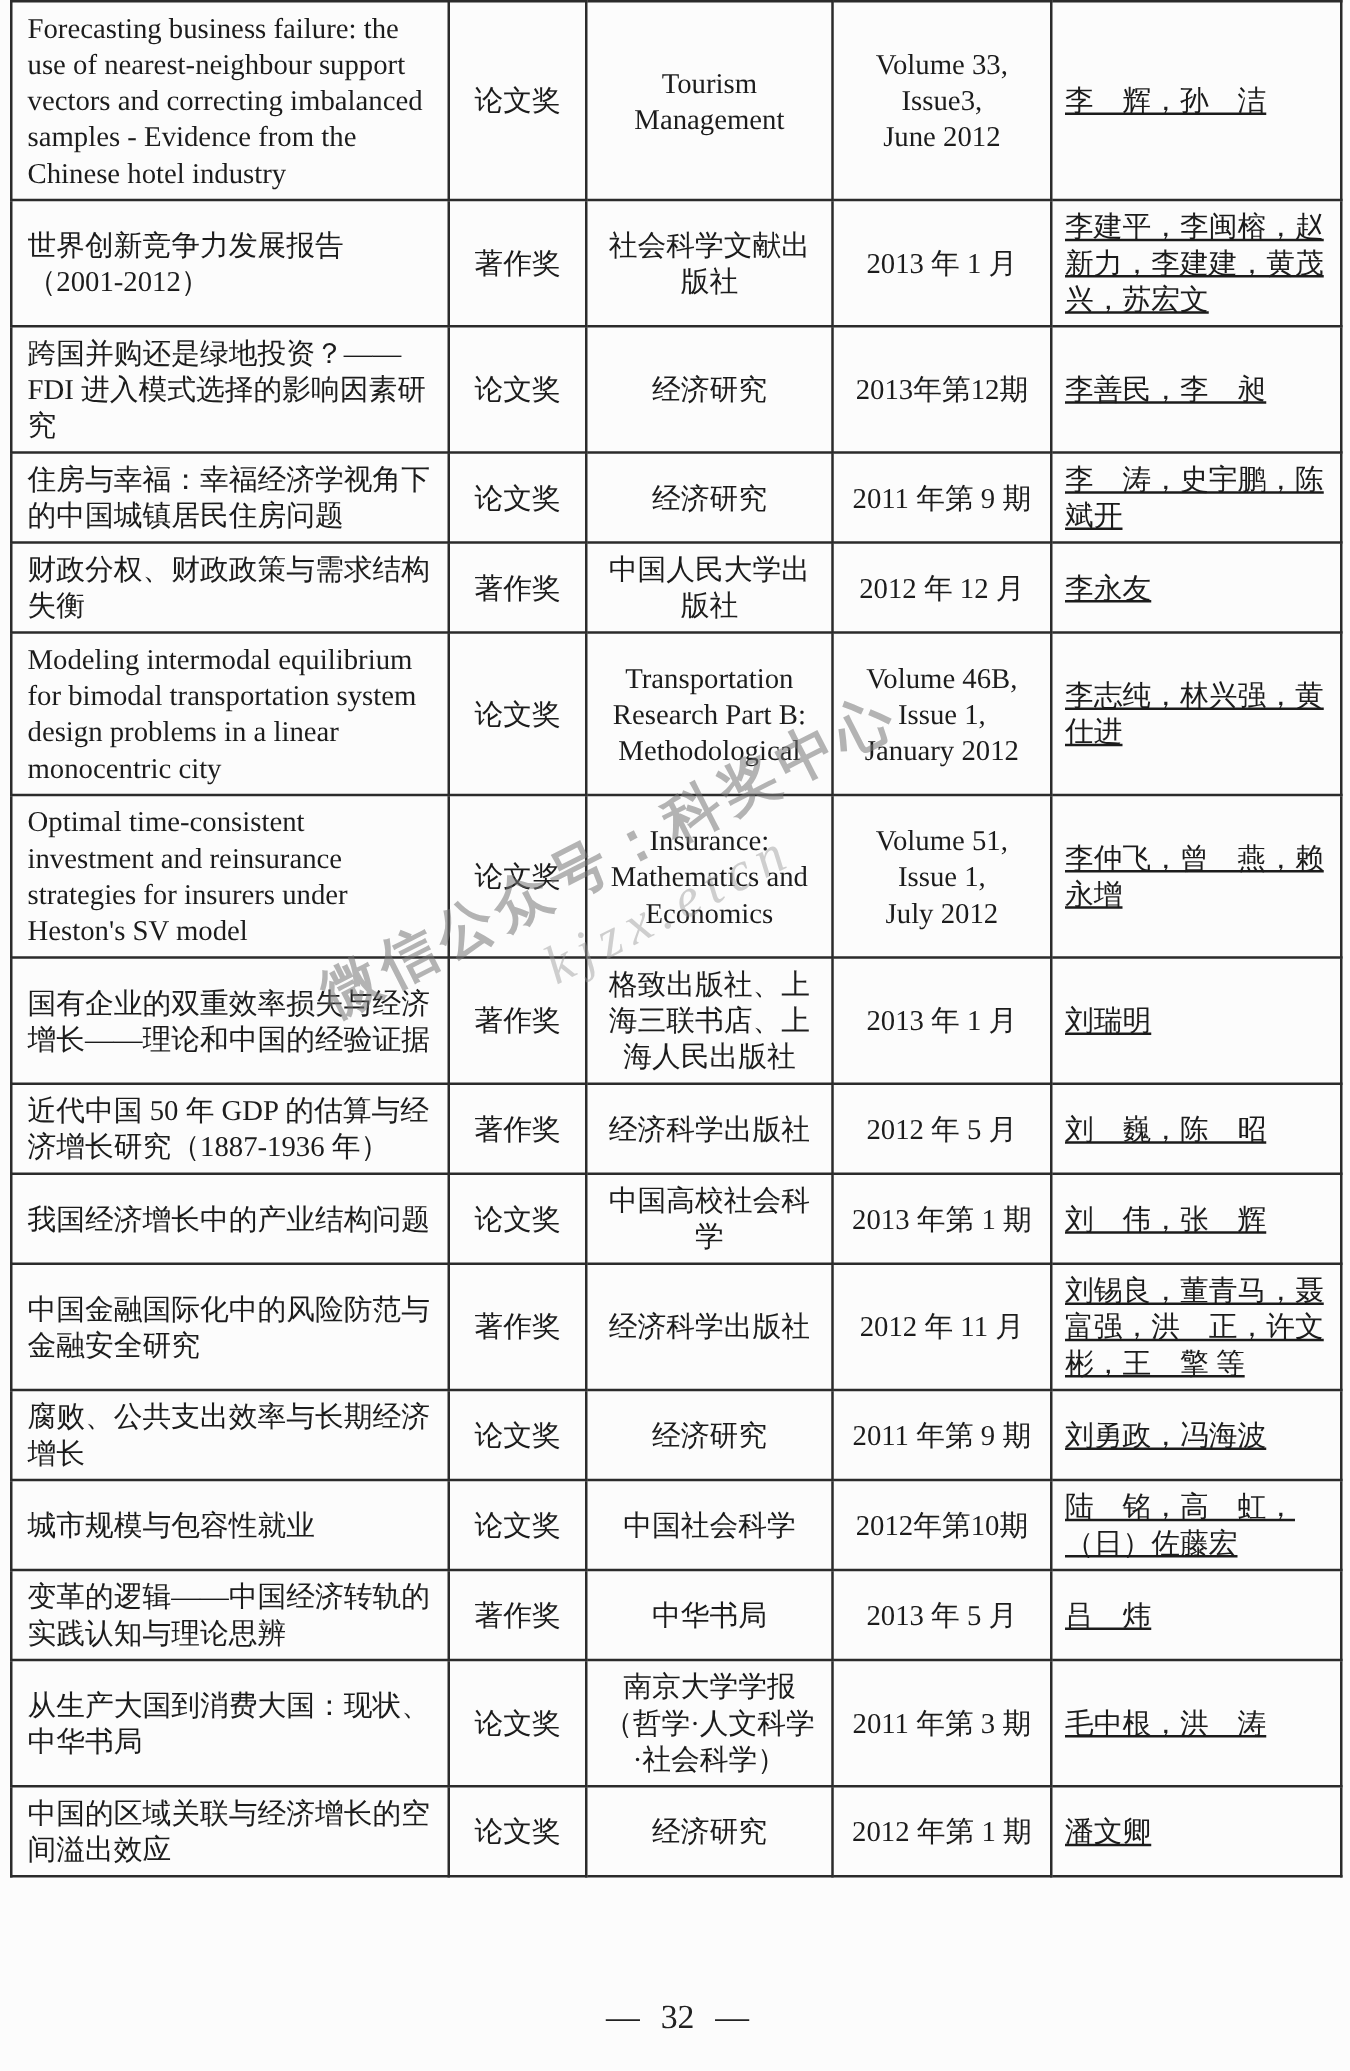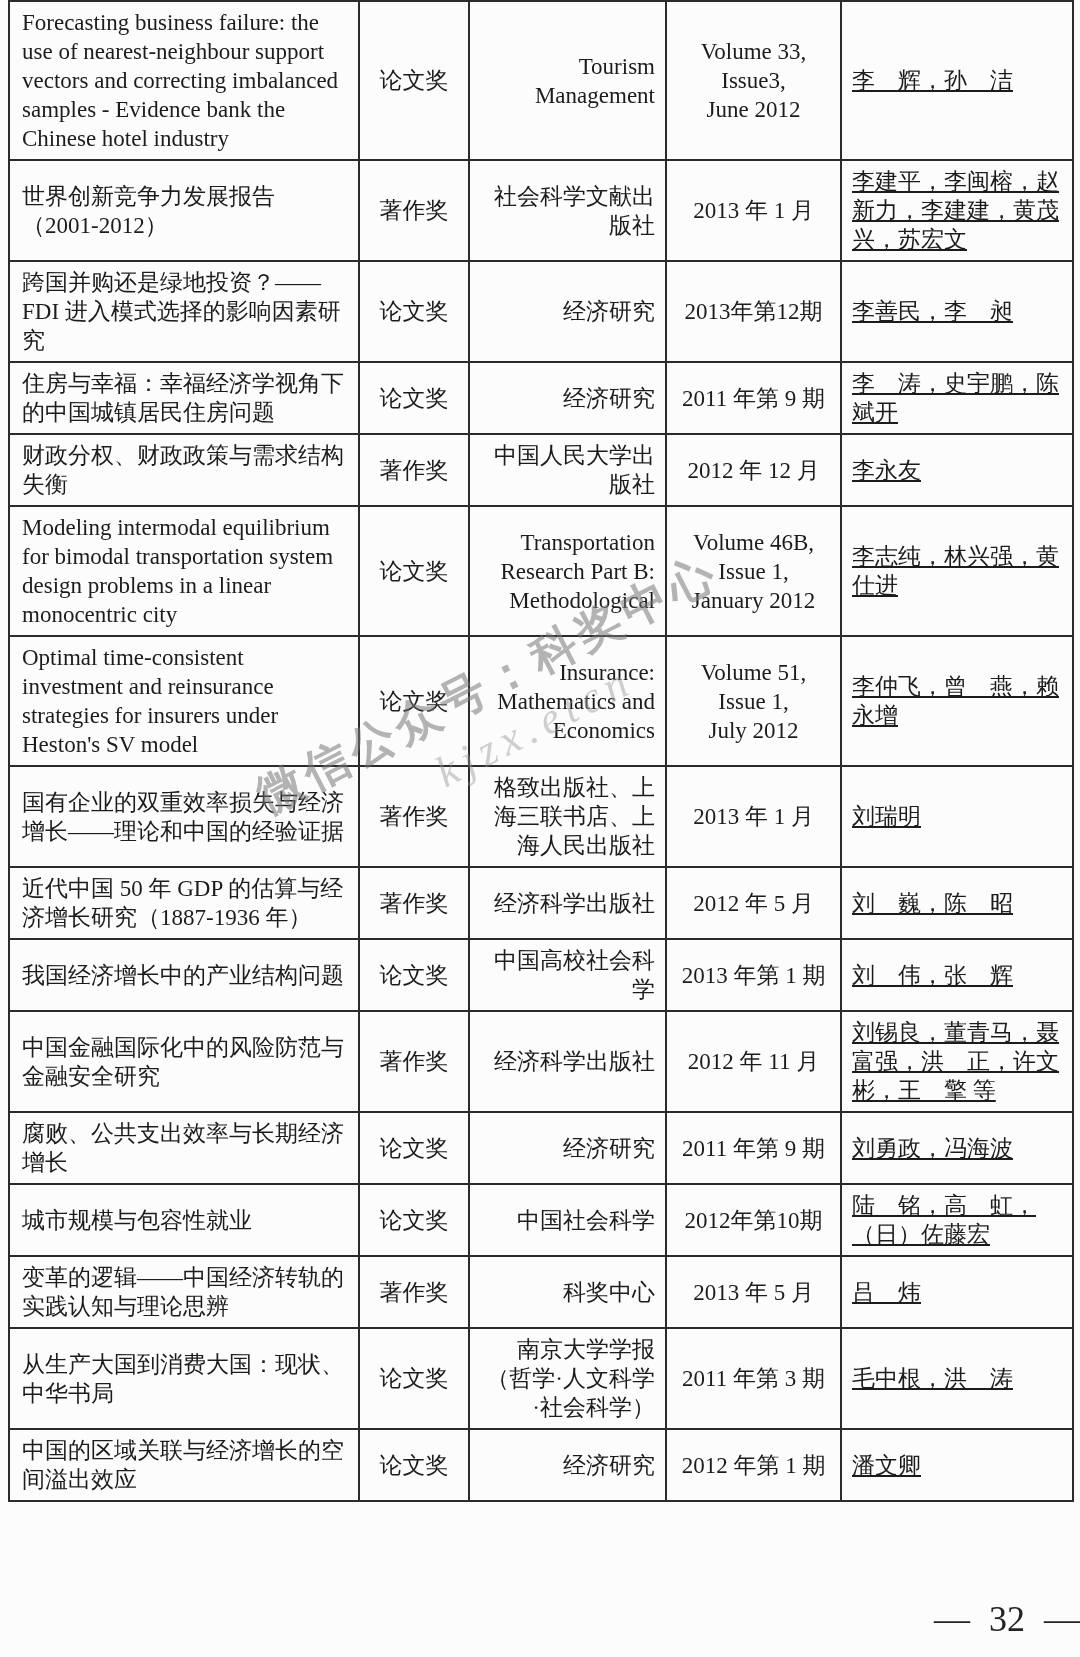--- a/index.html
+++ b/index.html
@@ -20,21 +20,21 @@
   td {
     border:2px solid #2b2b2b;
     font-size:23px;
     line-height:29px;
     vertical-align:middle;
     padding:6px 10px;
     word-wrap:break-word;
   }
   td.c-title  { padding:6px 12px; text-align:left; }
   td.c-award  { text-align:center;margin-top:24px; }
-  td.c-venue  { text-align:right; }
+  td.c-venue  { text-align:center; }
   td.c-date   { text-align:center; white-space:pre-line; padding:6px 4px; }
   td.c-authors{ text-align:left;text-decoration:underline; }
   .watermark {
     position:absolute; left:240px; top:630px; width:600px;
     transform:rotate(-27deg);
     transform-origin:center center;
     pointer-events:none;
     z-index:5;
   }
   .wm-line1 {
@@ -49,40 +49,40 @@
     display:block;
     font-size:44px;
     font-style:italic;
     letter-spacing:7px;
     color:rgba(150,150,150,0.45);
     margin:2px 0 0 170px;
     white-space:nowrap;
   }
   .page-footer {
     position:absolute; left:4px; right:0; top:1598px;
-    text-align:right;
-    font-size:36px;
+    text-align:center;
+    font-size:27px;
     word-spacing:10px;
     color:#222;
   }
 </style>
 </head>
 <body>
 
 <table class="awards">
   <colgroup>
     <col style="width:350px">
     <col style="width:110px">
     <col style="width:197px">
     <col style="width:175px">
     <col style="width:232px">
   </colgroup>
   <tbody>
       <tr>
-    <td class="c-title">Forecasting business failure: the use of nearest-neighbour support vectors and correcting imbalanced samples - Evidence bank the Chinese hotel industry</td>
+    <td class="c-title">Forecasting business failure: the use of nearest-neighbour support vectors and correcting imbalanced samples - Evidence from the Chinese hotel industry</td>
     <td class="c-award">论文奖</td>
     <td class="c-venue">Tourism Management</td>
     <td class="c-date">Volume 33,
 Issue3,
 June 2012</td>
     <td class="c-authors">李　辉，孙　洁</td>
   </tr>
       <tr>
     <td class="c-title">世界创新竞争力发展报告（2001-2012）</td>
     <td class="c-award">著作奖</td>
@@ -167,21 +167,21 @@
       <tr>
     <td class="c-title">城市规模与包容性就业</td>
     <td class="c-award">论文奖</td>
     <td class="c-venue">中国社会科学</td>
     <td class="c-date">2012年第10期</td>
     <td class="c-authors">陆　铭，高　虹，（日）佐藤宏</td>
   </tr>
       <tr>
     <td class="c-title">变革的逻辑——中国经济转轨的实践认知与理论思辨</td>
     <td class="c-award">著作奖</td>
-    <td class="c-venue">科奖中心</td>
+    <td class="c-venue">中华书局</td>
     <td class="c-date">2013 年 5 月</td>
     <td class="c-authors">吕　炜</td>
   </tr>
       <tr>
     <td class="c-title">从生产大国到消费大国：现状、中华书局</td>
     <td class="c-award">论文奖</td>
     <td class="c-venue">南京大学学报（哲学·人文科学·社会科学）</td>
     <td class="c-date">2011 年第 3 期</td>
     <td class="c-authors">毛中根，洪　涛</td>
   </tr>

